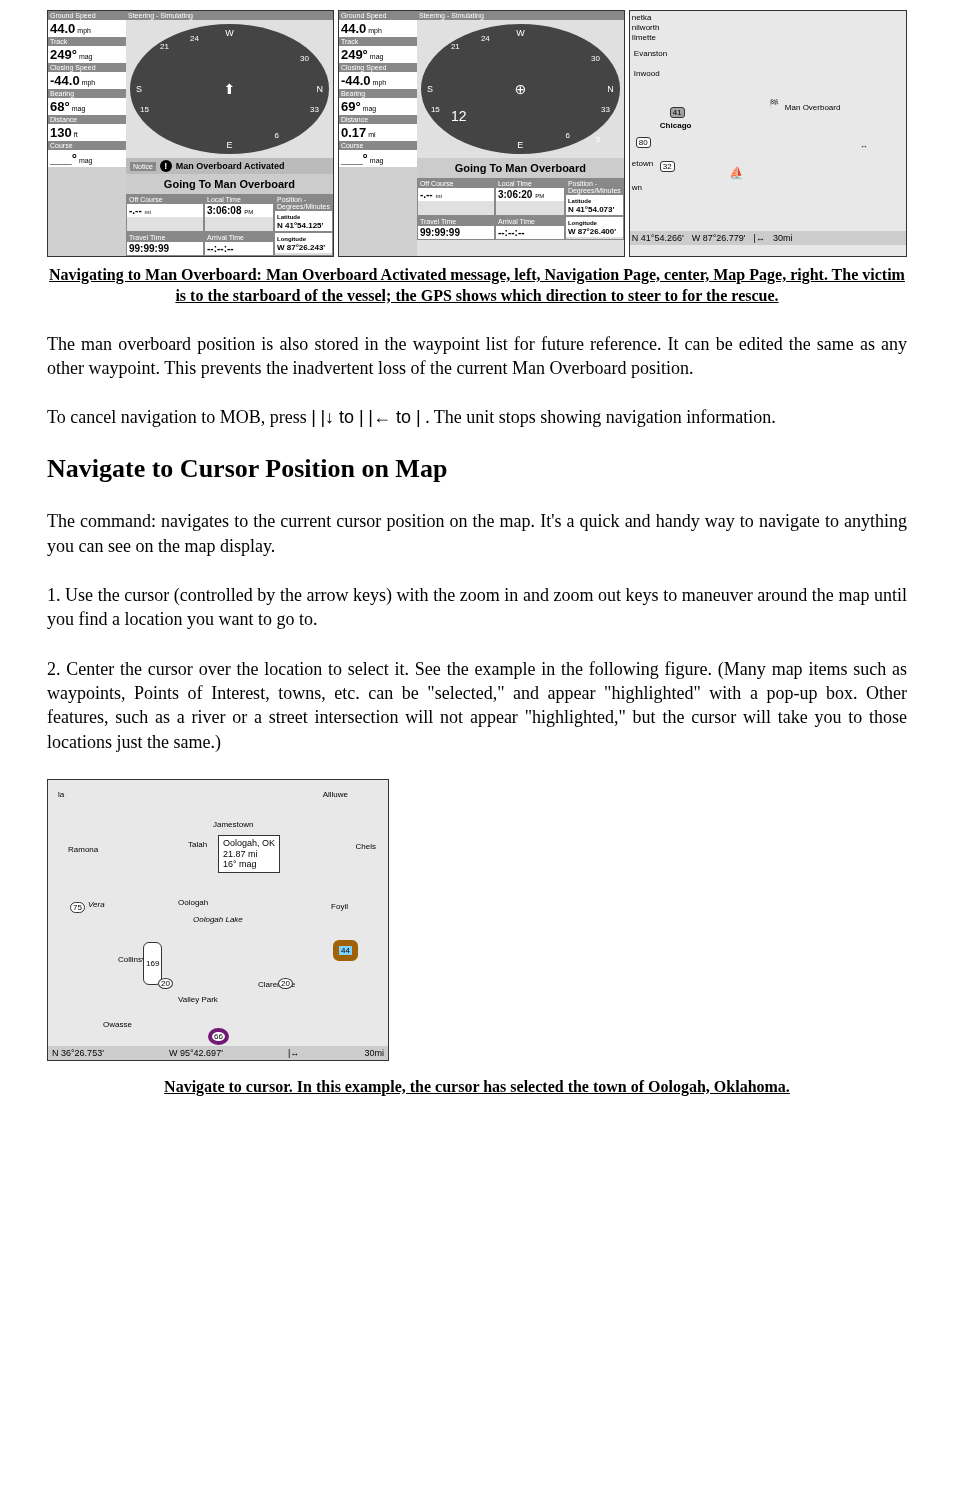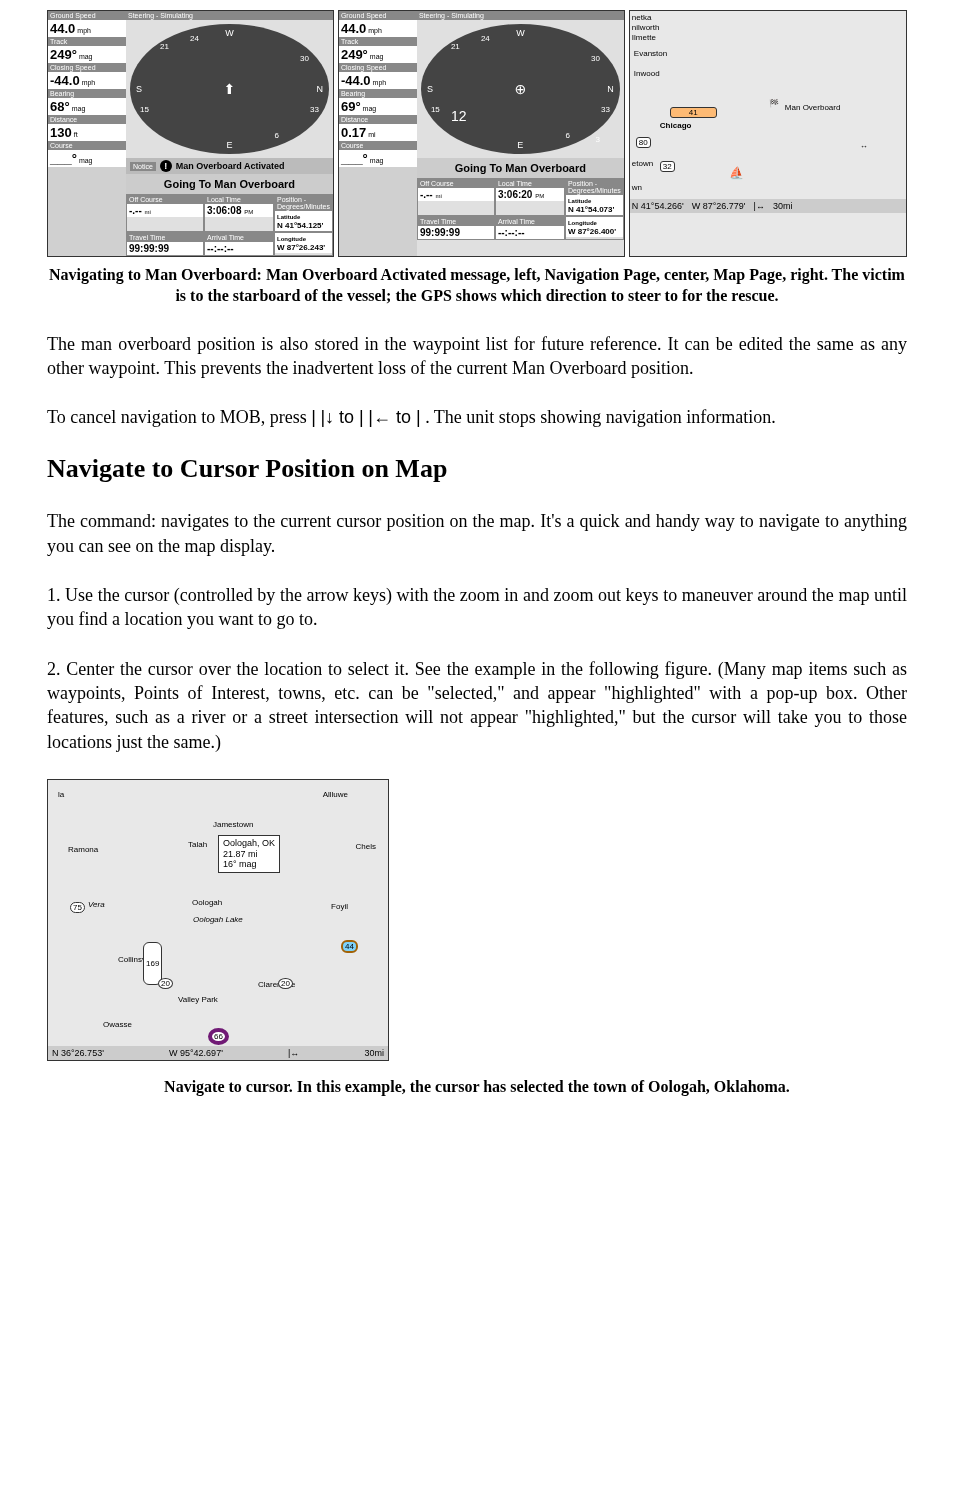--- a/index.html
+++ b/index.html
@@ -110,37 +110,38 @@
       padding: 1px 2px;
       font-size: 7px;
     }
     .bottom-val {
       background: white;
       padding: 1px 2px;
       font-weight: bold;
       font-size: 10px;
     }
     .map-area {
-      height: 188px;
+      height: 220px;
       background: #e8e8e8;
       position: relative;
     }
     .map-bottom {
       background: #ccc;
       display: flex;
       font-size: 9px;
       padding: 2px;
       gap: 8px;
     }
     .caption {
       text-align: center;
       font-weight: bold;
       font-size: 16px;
       margin: 8px 0 16px 0;
       line-height: 1.3;
+      text-decoration: underline;
     }
     .body-text {
       font-size: 18px;
       text-align: justify;
       margin: 25px 0;
       line-height: 1.35;
     }
     h2 {
       font-family: Georgia, serif;
       font-size: 26px;
@@ -365,21 +366,21 @@
       <span class="map-label" style="top:2px;left:2px">netka</span>
       <span class="map-label" style="top:12px;left:2px">nilworth</span>
       <span class="map-label" style="top:22px;left:2px">Ilmette</span>
       <span class="map-label" style="top:38px;left:4px">Evanston</span>
       <span class="map-label" style="top:58px;left:4px">Inwood</span>
       <span class="map-label" style="top:110px;left:30px;font-weight:bold">Chicago</span>
       <span class="map-label" style="top:148px;left:2px">etown</span>
       <span class="map-label" style="top:172px;left:2px">wn</span>
       <span class="mob-flag" style="top:88px;left:140px">🏁</span>
       <span class="map-label" style="top:92px;left:155px">Man Overboard</span>
-      <span class="map-label" style="top:96px;left:40px;border:1px solid #333;border-radius:3px;padding:0 18px;background:#fdba74">41</span>
+      <span class="map-label" style="top:96px;left:40px;border:1px solid #333;border-radius:3px;padding:0 2px;background:#a3a3a3">41</span>
       <span class="map-label" style="top:150px;left:30px;border:1px solid #333;border-radius:3px;padding:0 2px;background:white">32</span>
       <span class="map-label" style="top:126px;left:6px;border:1px solid #333;border-radius:3px;padding:0 2px;background:white">80</span>
       <span class="map-label" style="top:130px;left:230px">↔</span>
       <span class="map-label" style="top:155px;left:100px;font-size:12px">⛵</span>
     </div>
     <div class="map-bottom">
       <span>N   41°54.266'</span>
       <span>W   87°26.779'</span>
       <span>|↔</span>
       <span>30mi</span>
@@ -414,33 +415,33 @@
 
 <div class="center-fig">
   <div class="map-fig">
     <span class="map-label" style="top:10px;left:10px">la</span>
     <span class="map-label" style="top:10px;right:40px">Allluwe</span>
     <span class="map-label" style="top:40px;left:165px">Jamestown</span>
     <span class="map-label" style="top:65px;left:20px">Ramona</span>
     <span class="map-label" style="top:60px;left:140px">Talah</span>
     <span class="map-label" style="top:62px;right:12px">Chels</span>
     <span class="map-label" style="top:120px;left:40px;font-style:italic">Vera</span>
-    <span class="map-label" style="top:118px;left:144px">Oologah</span>
+    <span class="map-label" style="top:118px;left:130px">Oologah</span>
     <span class="map-label" style="top:135px;left:145px;font-style:italic">Oologah Lake</span>
     <span class="map-label" style="top:122px;right:40px">Foyil</span>
     <span class="map-label" style="top:175px;left:70px">Collinsville</span>
     <span class="map-label" style="top:215px;left:130px">Valley Park</span>
     <span class="map-label" style="top:240px;left:55px">Owasse</span>
     <span class="map-label" style="top:200px;left:210px">Claremore</span>
     <span class="map-label" style="top:122px;left:22px;border:1px solid #333;border-radius:6px;padding:0 2px;background:white">75</span>
     <span class="map-label" style="top:162px;left:95px;border:1px solid #333;border-radius:6px;padding:16px 2px;background:white">169</span>
     <span class="map-label" style="top:198px;left:110px;border:1px solid #333;border-radius:50%;padding:0 2px;background:white">20</span>
     <span class="map-label" style="top:198px;left:230px;border:1px solid #333;border-radius:50%;padding:0 2px;background:white">20</span>
     <span class="map-label" style="top:248px;left:160px;border:4px solid #701a75;border-radius:50%;padding:0 2px;background:white">66</span>
-    <span class="map-label" style="top:160px;right:30px;border:2px solid #a16207;border-radius:6px;padding:0 2px;background:#7dd3fc">44</span>
+    <span class="map-label" style="top:160px;right:30px;border:6px solid #a16207;border-radius:6px;padding:0 2px;background:#7dd3fc">44</span>
     <div class="map-popup">
       <div>Oologah, OK</div>
       <div>21.87 mi</div>
       <div>16° mag</div>
     </div>
     <div class="map-coord-bar">
       <span>N   36°26.753'</span>
       <span>W   95°42.697'</span>
       <span>|↔</span>
       <span>30mi</span>

